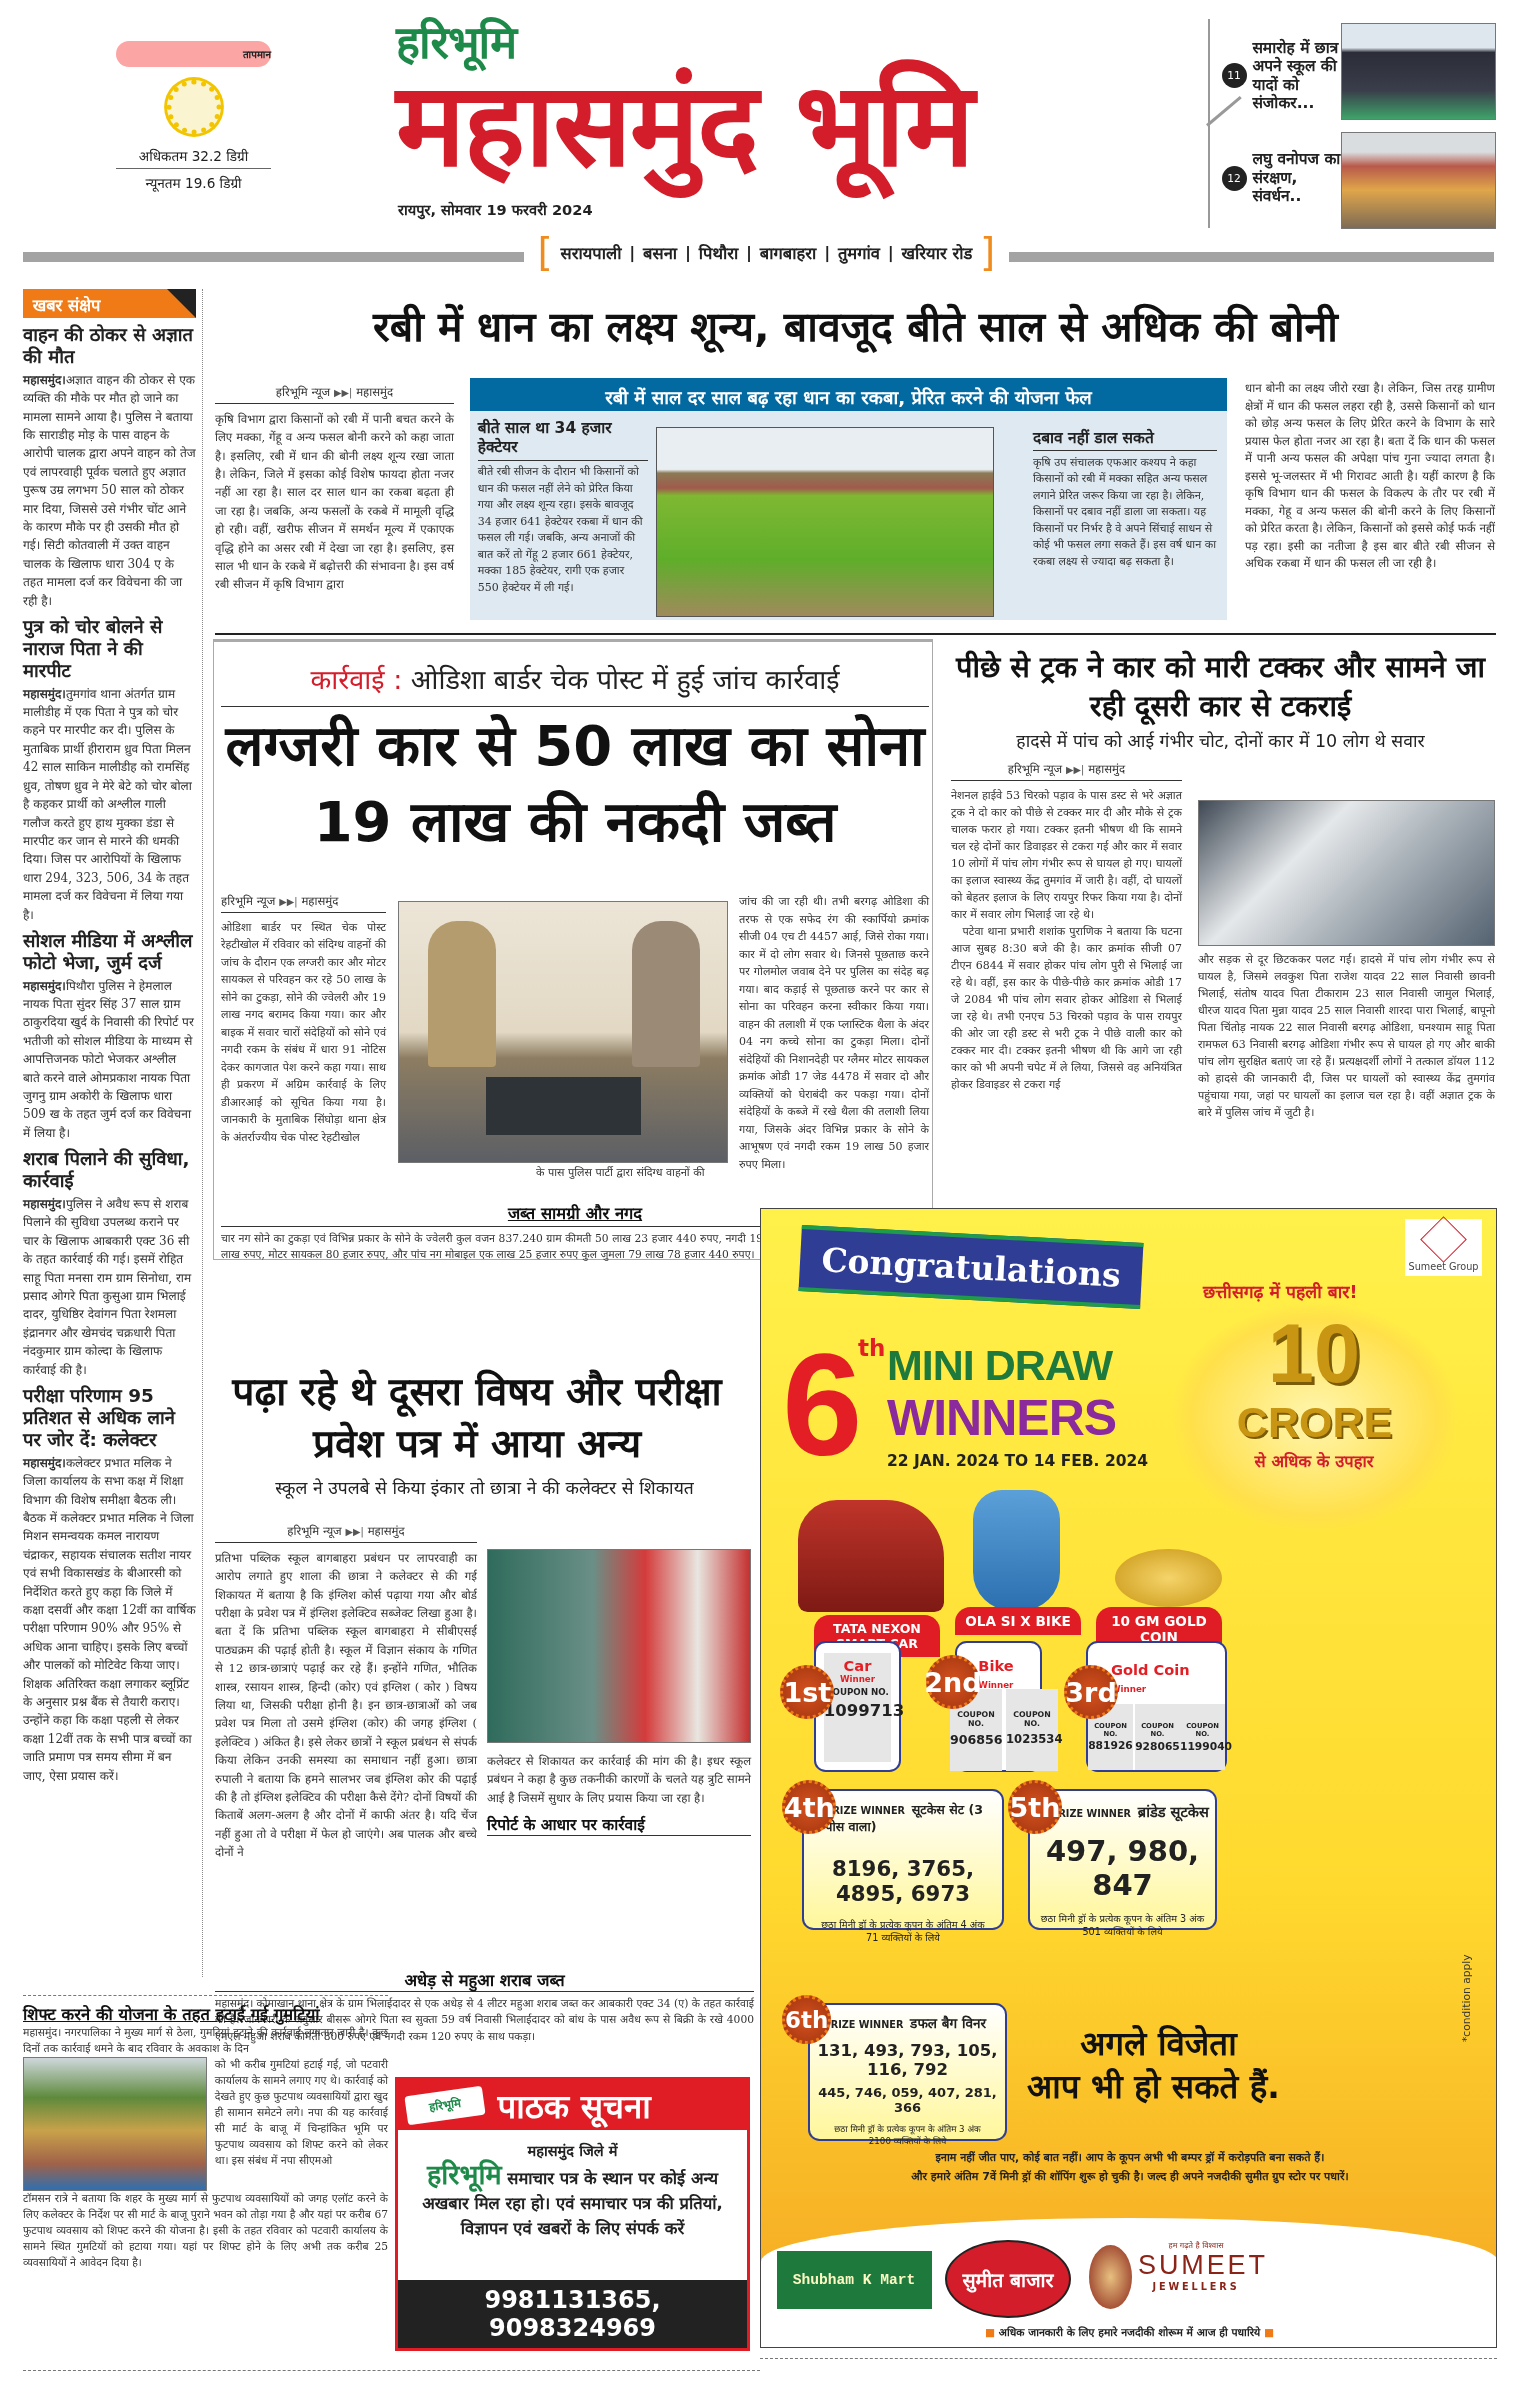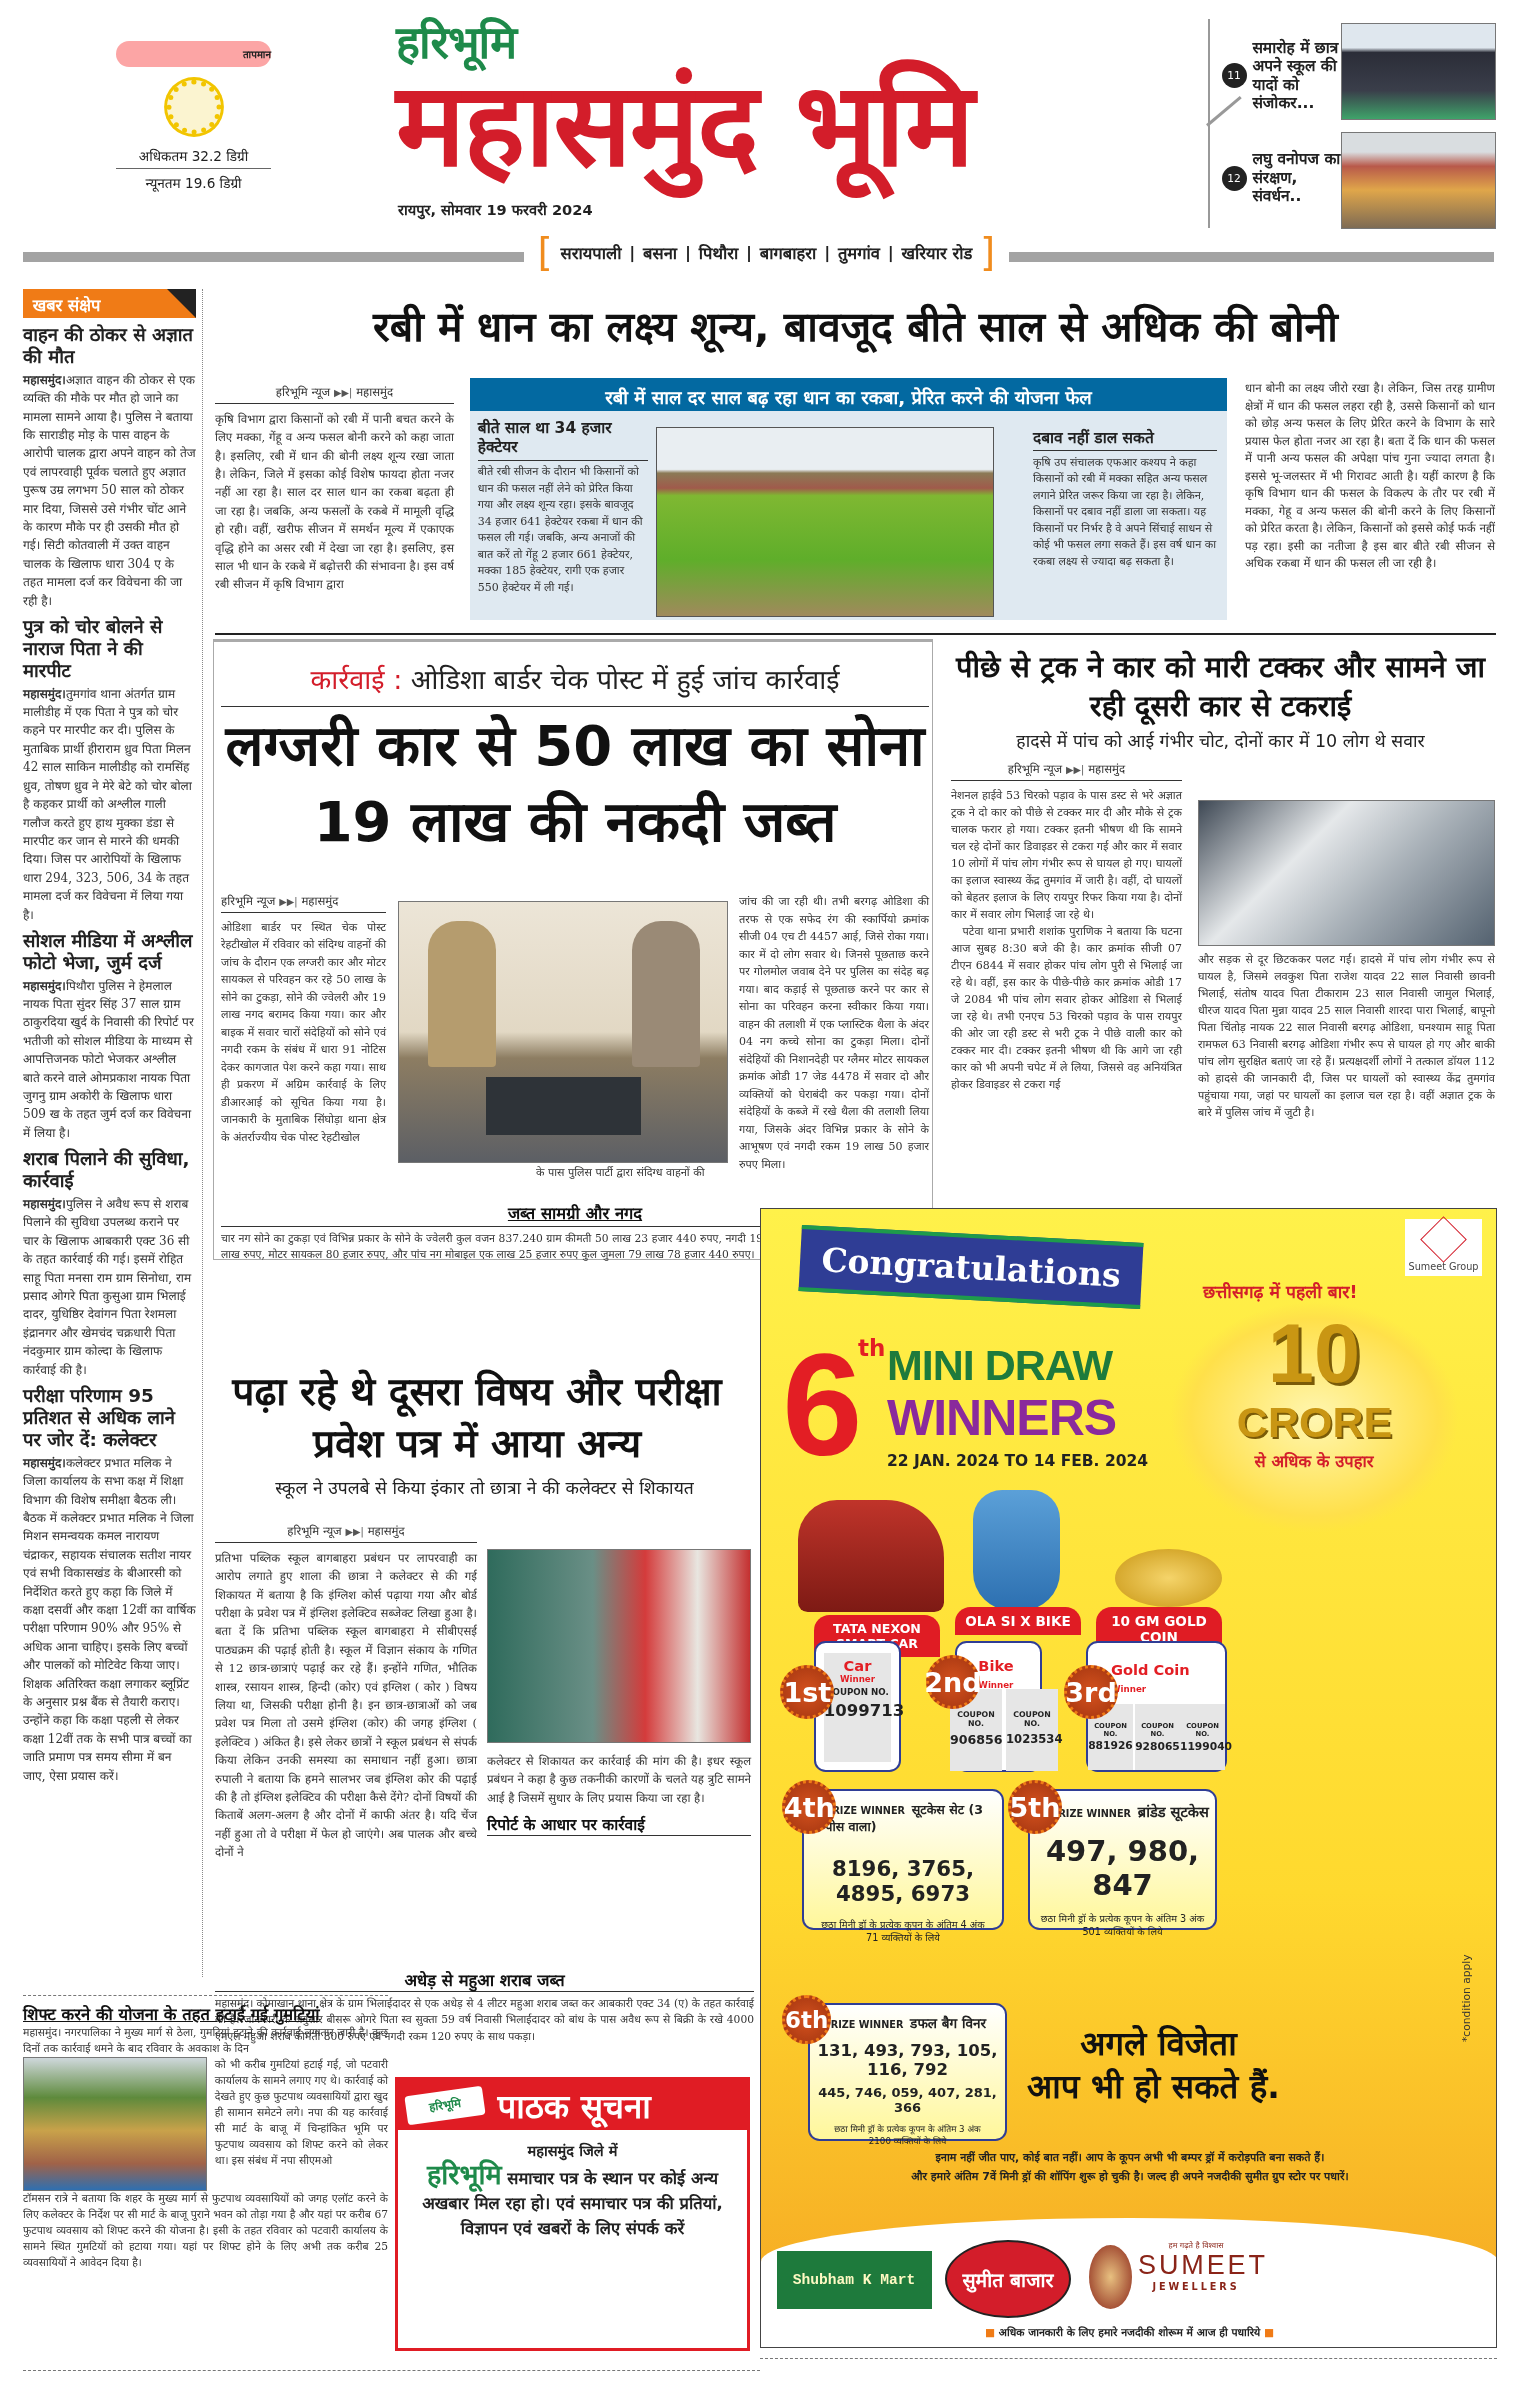--- a/index.html
+++ b/index.html
@@ -206,20 +206,21 @@
 <div class="abs reader" style="left:395px;top:2077px;width:355px;height:274px">
   <div style="background:#e01c24;height:50px;display:flex;align-items:center;gap:13.6px;padding-left:7.8px">
     <div style="width:78px;height:29px;background:#fff;border-radius:3.9px;transform:rotate(-8deg);color:#1e8a4a;font-weight:bold;font-size:11.6px;text-align:center;line-height:29px">हरिभूमि</div>
     <div style="color:#fff;font-weight:bold;font-size:33px">पाठक सूचना</div>
   </div>
   <div style="text-align:center;font-weight:bold;font-size:14.6px;margin-top:9.7px">महासमुंद जिले में</div>
   <div style="padding:1.9px 11.6px;font-size:16.5px;font-weight:bold;line-height:25px;text-align:center">
     <span style="color:#1e8a4a;font-size:27px">हरिभूमि</span>
     <span>समाचार पत्र के स्थान पर कोई अन्य अखबार मिल रहा हो। एवं समाचार पत्र की प्रतियां, विज्ञापन एवं खबरों के लिए संपर्क करें</span>
   </div>
+  <div class="abs" style="left:0;bottom:0;width:100%;background:#222;color:#fff;font-weight:bold;font-size:24px;text-align:center;padding:5.8px 0">9981131365, 9098324969</div>
 </div>
 <div class="abs" style="left:23px;top:2370px;width:737px;border-top:1.9px dashed #777"></div>
 
 <div class="abs ad" style="left:760px;top:1208px;width:737px;height:1140px">
   <div class="abs banner" style="left:39px;top:25px">Congratulations</div>
   <div class="abs" style="right:13.6px;top:9.7px;text-align:center;font-size:9.7px;color:#444;background:#fff;padding:3.9px">
     <div style="width:33px;height:33px;margin:0 auto;border:1.9px solid #d31d2a;transform:rotate(45deg)"></div>
     <div style="margin-top:5.8px">Sumeet Group</div>
   </div>
   <div class="abs" style="left:0;top:0;width:737px;height:56px;background:#fff;z-index:-1"></div>

